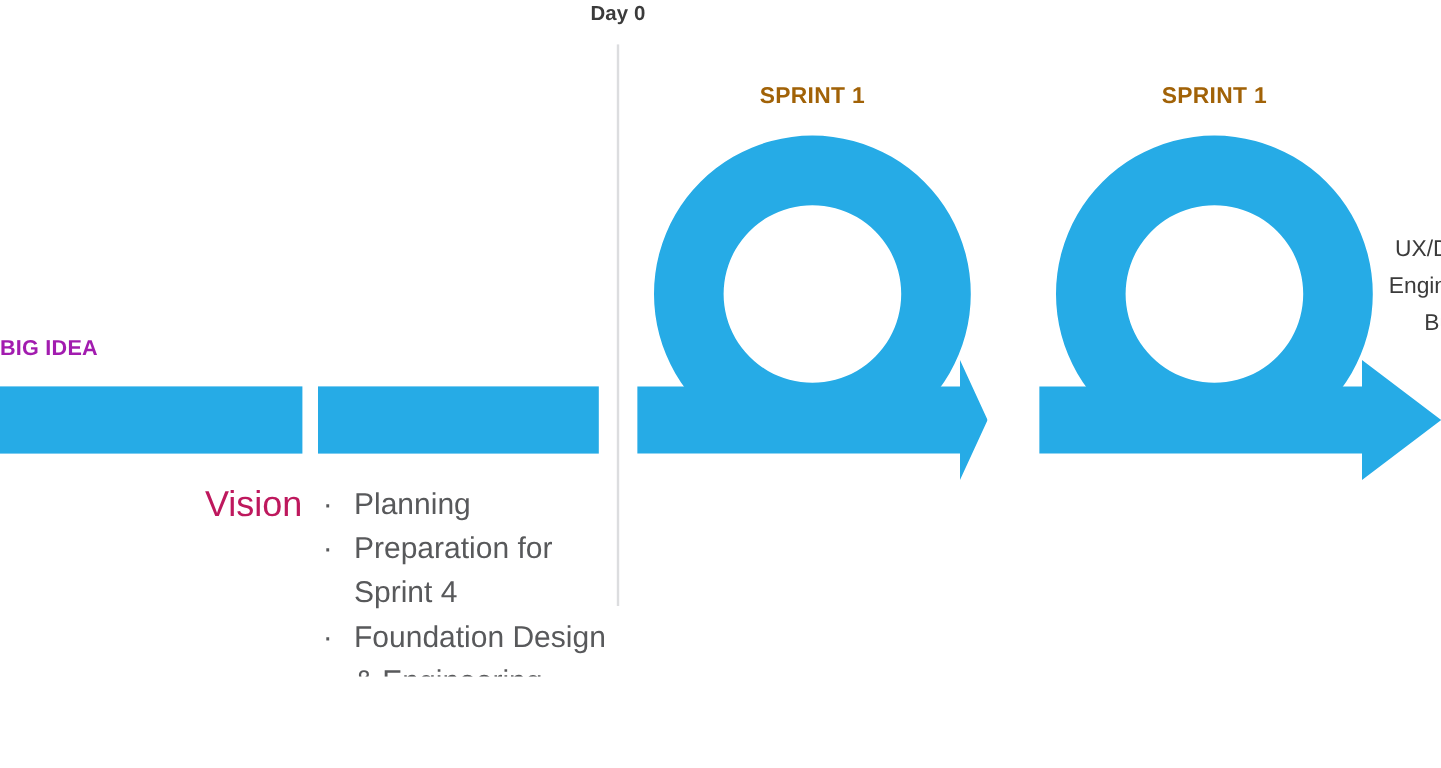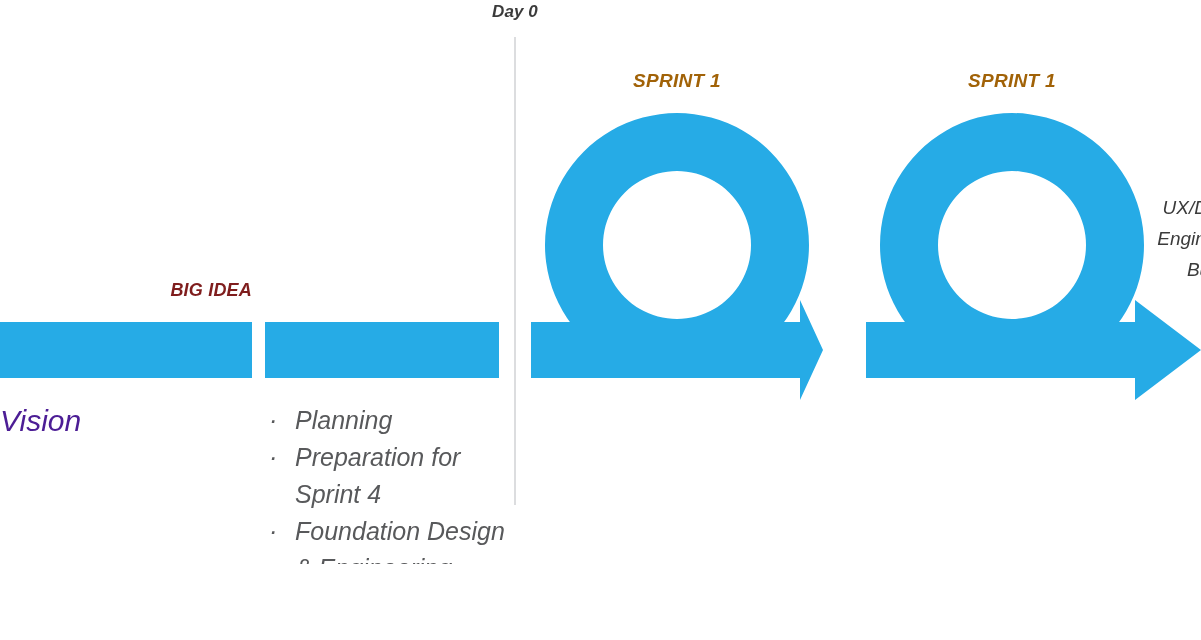--- a/index.html
+++ b/index.html
@@ -10,21 +10,20 @@
   body {
     font-family: "Liberation Sans", sans-serif;
     -webkit-font-smoothing: antialiased;
   }
   #canvas {
     position: relative;
     width: 1201px;
     height: 564px;
     background: #ffffff;
     overflow: hidden;
-    font-style: italic;
   }
 
   
   .day-label {
     position: absolute;
     top: 2px;
     left: 455px;
     width: 120px;
     text-align: center;
     font-size: 17px;
@@ -40,22 +39,22 @@
     width: 2px;
     height: 468px;
     background: #dcdddf;
   }
 
   
   .phase-title {
     position: absolute;
     font-size: 18px;
     font-weight: bold;
-    color: #7f1d1d;
-    text-align: right;
+    color: #a21caf;
+    text-align: left;
     letter-spacing: 0.2px;
     white-space: nowrap;
   }
   .phase-bar {
     position: absolute;
     top: 322px;
     height: 56px;
     background: #26abe6;
   }
 
@@ -63,24 +62,24 @@
   #bigidea-bar   { left: 0px;   width: 252px; }
   #phase0-title  { left: 265px; top: 280px; width: 234px; }
   #phase0-bar    { left: 265px; width: 234px; }
 
   
   .vision-text {
     position: absolute;
     left: 0px;
     top: 404px;
     width: 252px;
-    text-align: left;
+    text-align: right;
     font-size: 30px;
     font-weight: 300;
-    color: #4c1d95;
+    color: #be185d;
     white-space: nowrap;
   }
 
   .bullet-list {
     position: absolute;
     left: 265px;
     top: 402px;
     width: 240px;
     margin: 0;
     padding: 0;

